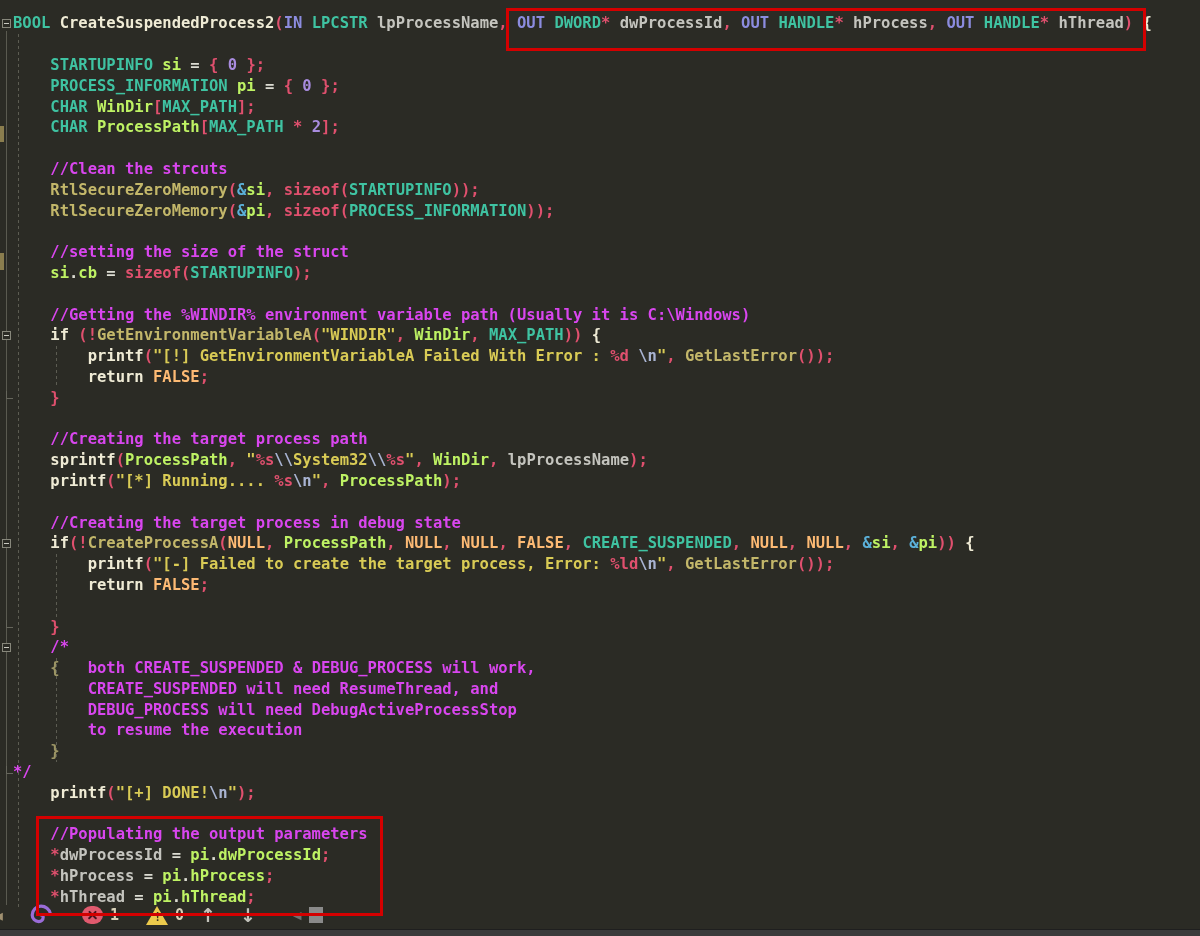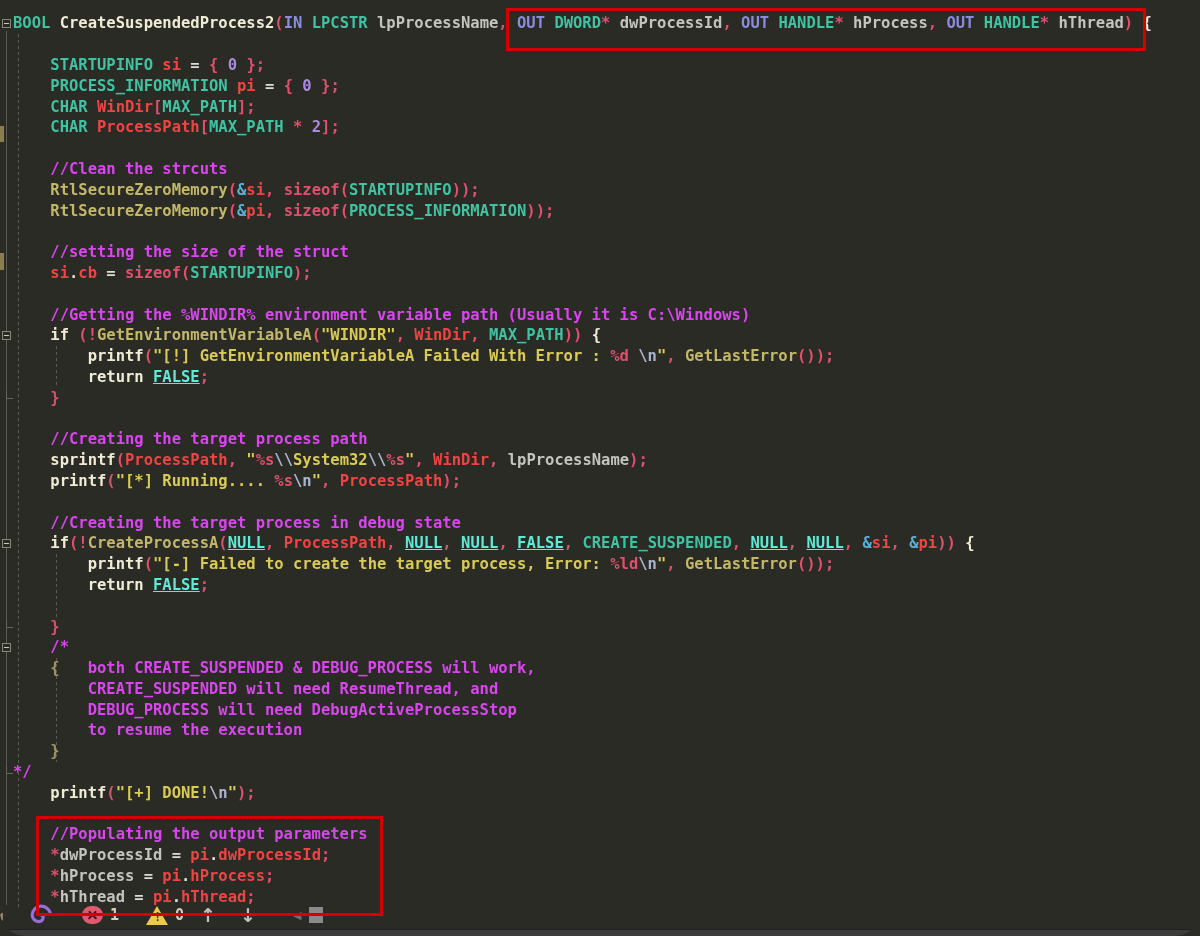--- a/index.html
+++ b/index.html
@@ -1,29 +1,29 @@
 <!DOCTYPE html>
 <html><head>
 <meta charset="utf-8">
 <style>
   html,body{margin:0;padding:0;background:#2b2b25;}
   #screen{position:relative;width:1200px;height:936px;background:#2b2b25;overflow:hidden;
-          font-family:"DejaVu Sans Mono",monospace;border-radius:25px;}
+          font-family:"DejaVu Sans Mono",monospace;}
   
   #code{position:absolute;left:13px;top:13.4px;font-size:15.5px;line-height:20.8px;
         font-weight:700;white-space:pre;z-index:2;}
   .line{height:20.8px;}
   .tk-t{color:#3fc3a2;}          
   .tk-f{color:#efebd5;}          
   .tk-a{color:#c3b76a;}          
-  .tk-v{color:#ef4444;}          
+  .tk-v{color:#bef264;}          
   .tk-p{color:#c4c4be;}          
   .tk-k{color:#e0506e;}          
   .tk-b{color:#8c8cdf;}          
-  .tk-c{color:#5eead4;text-decoration:underline;}          
+  .tk-c{color:#fdba74;}          
   .tk-n{color:#a98cdf;}          
   .tk-s{color:#d9cb55;}          
   .tk-x{color:#e0506e;}          
   .tk-e{color:#a9b4d2;}          
   .tk-m{color:#d946ef;}          
   .tk-mb{color:#9c9565;}         
   .tk-o{color:#dcdcd2;}          
   .tk-am{color:#5bb0d8;}         
   
   #gutter{position:absolute;left:0;top:0;width:13px;height:936px;z-index:1;}

